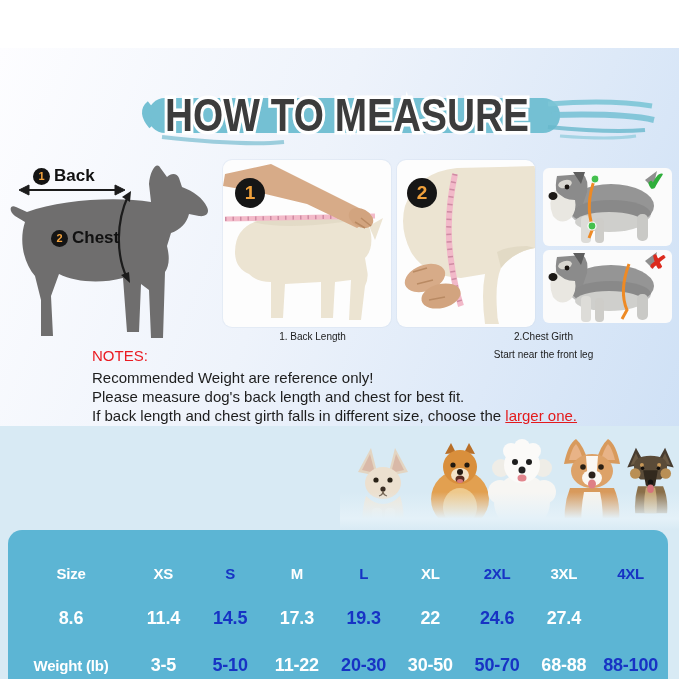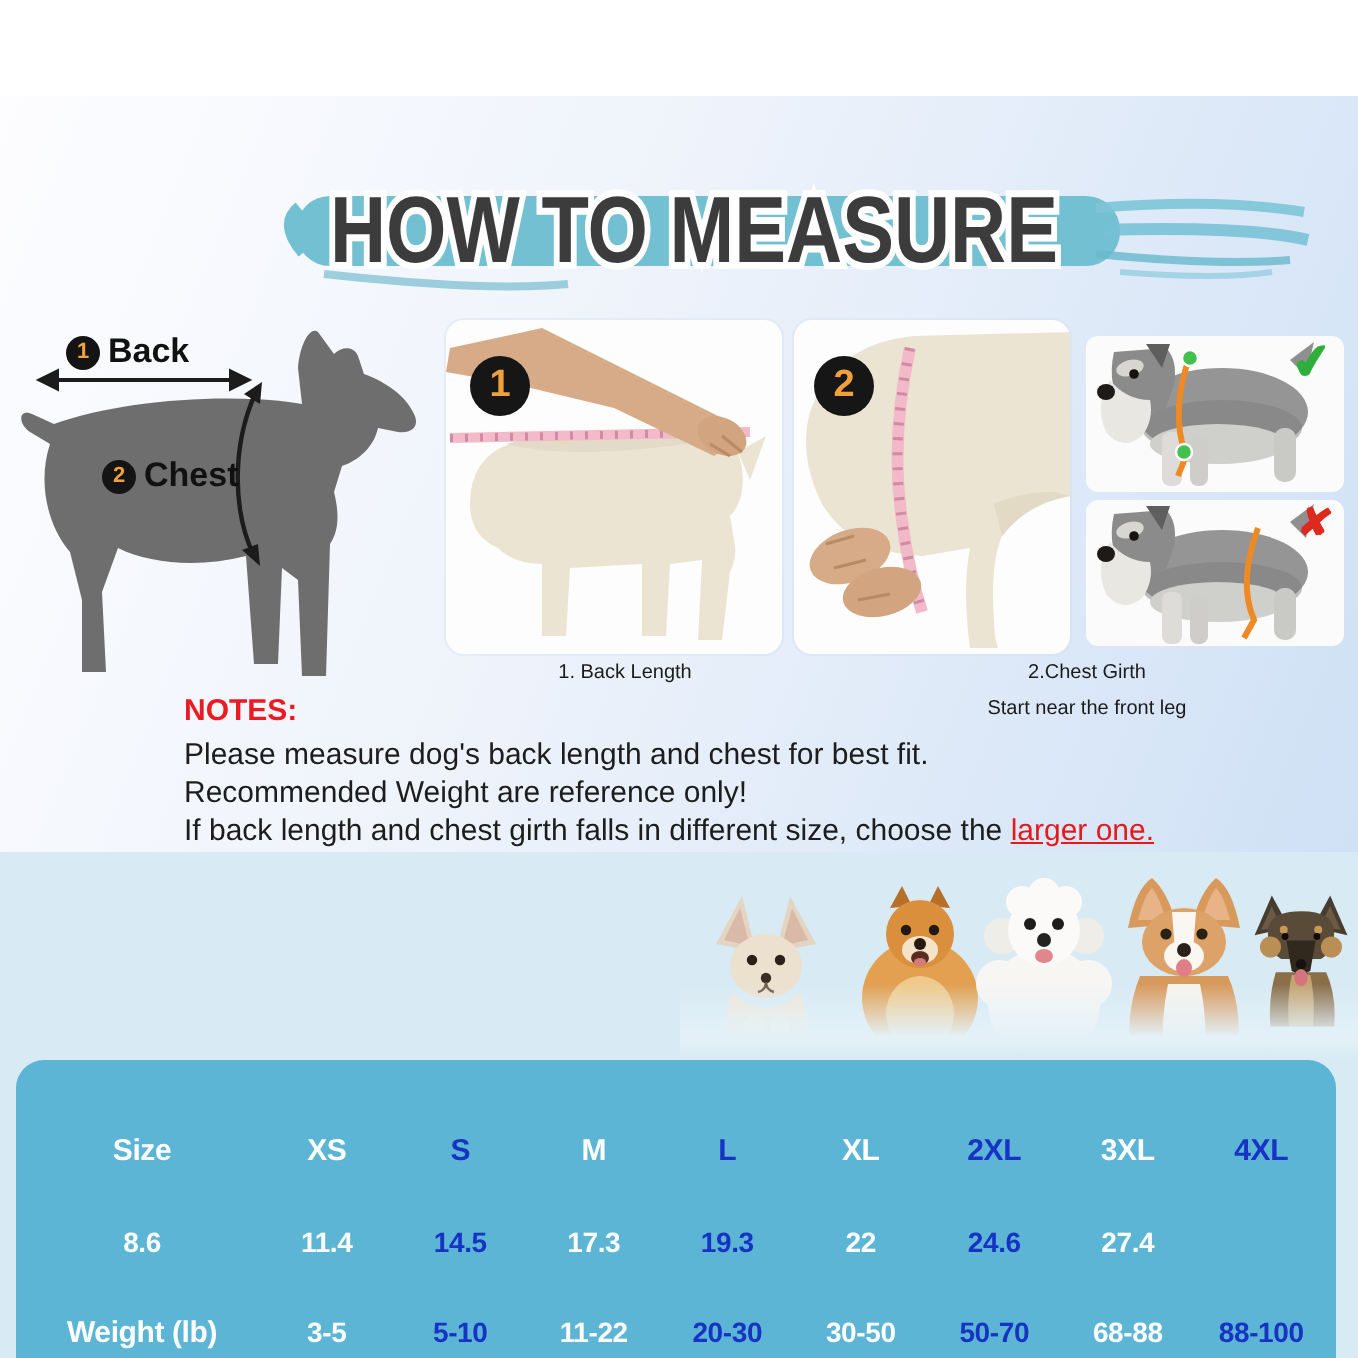--- a/index.html
+++ b/index.html
@@ -26,31 +26,31 @@
   .schnauzer2{top:202px;height:73px;}
   .badge{position:absolute;width:30px;height:30px;border-radius:50%;background:#161616;color:#f0a13c;font-weight:bold;font-size:19px;display:flex;align-items:center;justify-content:center;}
   .result-mark{position:absolute;right:6px;top:2px;font-weight:bold;line-height:1;}
   .mark-good{color:#2fae3b;font-size:24px;transform:rotate(-8deg);}
   .mark-bad{color:#dc2b1e;font-size:20px;transform:rotate(10deg);}
   .caption{position:absolute;top:280px;text-align:center;font-size:10px;color:#1b1b1b;line-height:18px;}
   .caption1{left:215px;width:195px;}
   .caption2{left:436px;width:215px;}
   
   .notes{position:absolute;left:92px;top:298px;width:578px;font-size:15px;line-height:19px;color:#1d1d1d;}
-  .notes-heading{color:#ea1c23;font-weight:bold;margin-bottom:3px;}
+  .notes-heading{color:#ea1c23;font-weight:normal;margin-bottom:3px;}
   .notes-highlight{color:#e31b1c;text-decoration:underline;}
   
   .dog-photo{position:absolute;}
   .dog-fade{position:absolute;left:340px;top:444px;width:339px;height:38px;background:linear-gradient(to bottom,rgba(232,244,250,0),#e4f1f8 70%,#d8eaf4);}
   
   .size-table{position:absolute;left:8px;top:482px;width:660px;height:181px;background:#5cb5d4;border-radius:14px;
     display:flex;flex-direction:column;justify-content:space-around;padding:22px 4px;box-sizing:border-box;}
   .trow{display:grid;grid-template-columns:118px repeat(8,1fr);align-items:center;text-align:center;
     font-weight:bold;font-size:15px;color:#ffffff;letter-spacing:-0.2px;}
-  .trow .cell-val{font-size:14px;}
+  .trow .cell-val{font-size:18px;}
   .trow > span:nth-child(2n+3){color:#1733c4;}
   .footnote{position:absolute;left:10px;top:654px;font-size:19px;color:#d8201d;z-index:6;}
 </style>
 </head>
 <body>
 
 <div class="stage">
 
   <div class="bottom-section"></div>
 
@@ -163,22 +163,22 @@
   <div class="caption caption1">
     <div>1. Back Length</div>
   </div>
   <div class="caption caption2">
     <div>2.Chest Girth</div>
     <div>Start near the front leg</div>
   </div>
 
   <div class="notes">
     <div class="notes-heading">NOTES:</div>
+    <div>Recommended Weight are reference only!</div>
     <div>Please measure dog's back length and chest for best fit.</div>
-    <div>Recommended Weight are reference only!</div>
     <div><span>If back length and chest girth falls in different size, choose the </span><span class="notes-highlight">larger one.</span></div>
   </div>
 
   <svg class="dog-photo" style="left:352px;top:398px;" width="62" height="84" viewBox="0 0 62 84">
     <polygon points="6,26 19,2 26,30" fill="#e3d5c2"></polygon>
     <polygon points="36,30 43,2 56,26" fill="#e3d5c2"></polygon>
     <polygon points="10,24 18,8 23,27" fill="#d9b9a8"></polygon>
     <polygon points="39,27 44,8 52,24" fill="#d9b9a8"></polygon>
     <path d="M14,50 Q8,70 12,84 L50,84 Q54,68 48,50 Q40,58 31,58 Q22,58 14,50 Z" fill="#efe6d8"></path>
     <rect x="20" y="62" width="10" height="22" rx="4" fill="#f4ece0"></rect>

